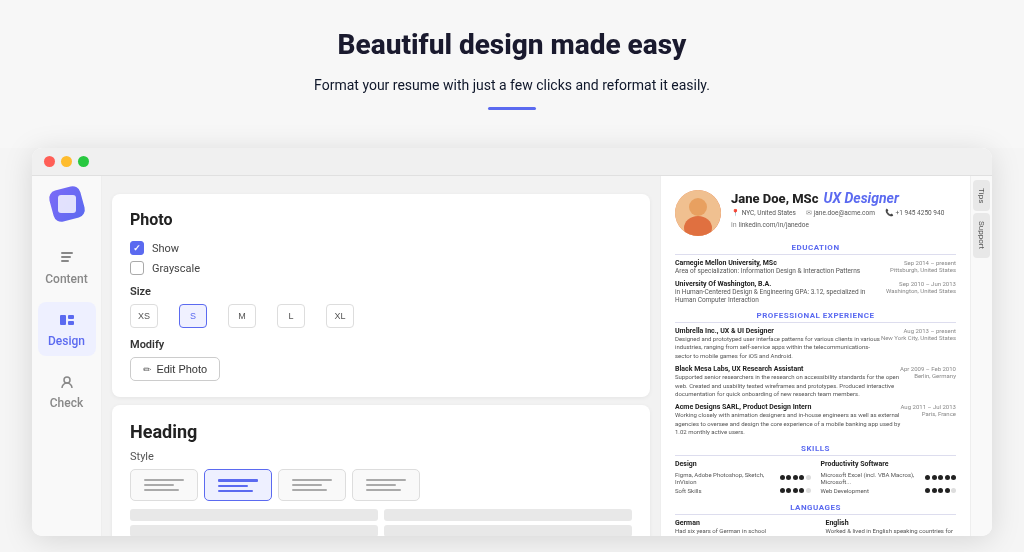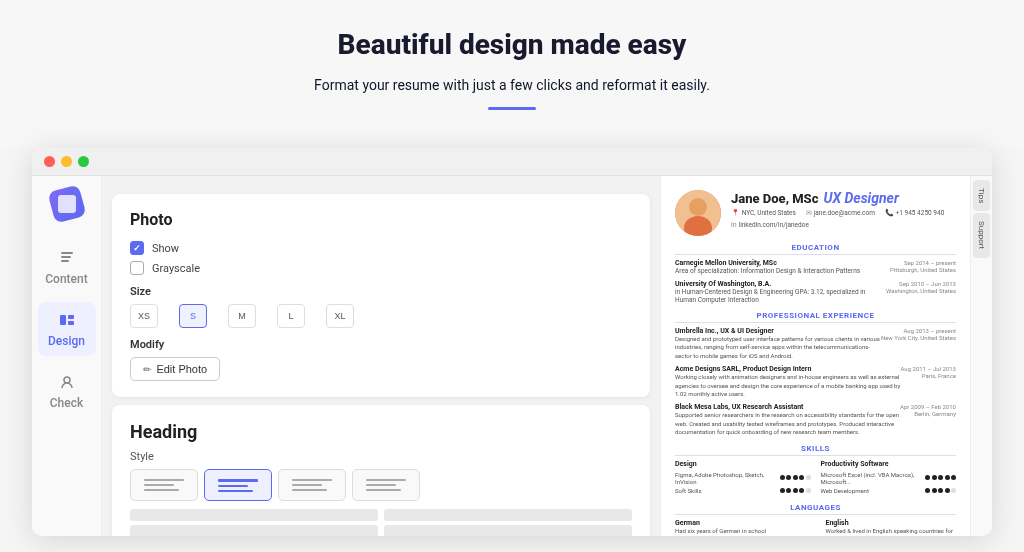--- a/index.html
+++ b/index.html
@@ -578,36 +578,36 @@
           <div class="exp-company">Umbrella Inc., UX &amp; UI Designer</div>
           <div class="exp-desc">Designed and prototyped user interface patterns for various clients in various industries, ranging from self-service apps within the telecommunications-sector to mobile games for iOS and Android.</div>
         </div>
         <div class="edu-right">
           <div>Aug 2013 – present</div>
           <div>New York City, United States</div>
         </div>
       </div>
       <div class="exp-entry">
         <div class="edu-left">
+          <div class="exp-company">Black Mesa Labs, UX Research Assistant</div>
+          <div class="exp-desc">Supported senior researchers in the research on accessibility standards for the open web. Created and usability tested wireframes and prototypes. Produced interactive documentation for quick onboarding of new research team members.</div>
+        </div>
+        <div class="edu-right">
+          <div>Apr 2009 – Feb 2010</div>
+          <div>Berlin, Germany</div>
+        </div>
+      </div>
+      <div class="exp-entry">
+        <div class="edu-left">
           <div class="exp-company">Acme Designs SARL, Product Design Intern</div>
           <div class="exp-desc">Working closely with animation designers and in-house engineers as well as external agencies to oversee and design the core experience of a mobile banking app used by 1.02 monthly active users.</div>
         </div>
         <div class="edu-right">
           <div>Aug 2011 – Jul 2013</div>
           <div>Paris, France</div>
-        </div>
-      </div>
-      <div class="exp-entry">
-        <div class="edu-left">
-          <div class="exp-company">Black Mesa Labs, UX Research Assistant</div>
-          <div class="exp-desc">Supported senior researchers in the research on accessibility standards for the open web. Created and usability tested wireframes and prototypes. Produced interactive documentation for quick onboarding of new research team members.</div>
-        </div>
-        <div class="edu-right">
-          <div>Apr 2009 – Feb 2010</div>
-          <div>Berlin, Germany</div>
         </div>
       </div>
 
       <div class="section-title">Skills</div>
       <div class="skills-grid">
         <div class="skills-col">
           <div class="skills-col-title">Design</div>
           <div class="skill-row">
             <span class="skill-name">Figma, Adobe Photoshop, Sketch, InVision</span>
             <div class="skill-dots">

